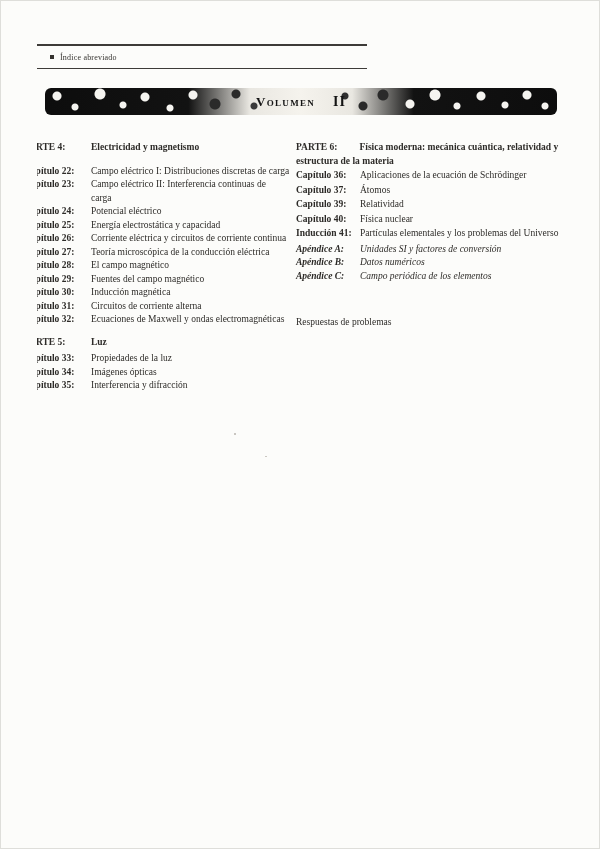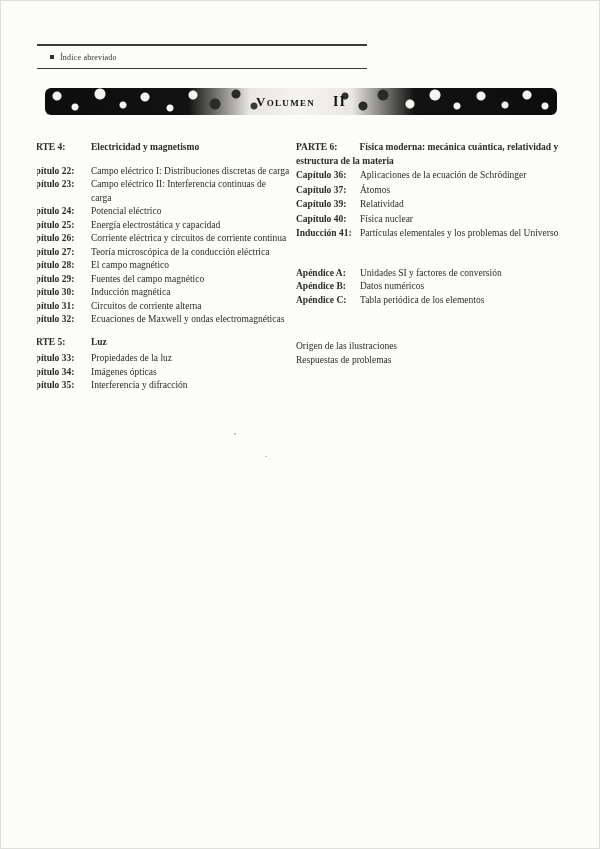--- a/index.html
+++ b/index.html
@@ -55,21 +55,21 @@
   .head .ttl{font-weight:bold;}
   .head{margin-bottom:10px;}
   .sect2{margin-top:9px;}
   .sect2 .head{margin-bottom:3px;}
   
   .col-right .lblwrap{width:64px;overflow:visible;}
   .col-right .lbl{margin-left:0;}
   .heading-r{font-weight:bold;white-space:nowrap;margin-bottom:1px;}
   .heading-r .t1{margin-left:22px;}
   .chlist-r .row{margin-bottom:1px;}
-  .applist{margin-top:26px;}
+  .applist{margin-top:2px;font-style:italic;}
   .backmatter{margin-top:32px;line-height:14px;}
   .speck{position:absolute;border-radius:50%;background:#b9b5ae;}
   .speck.s1{left:233px;top:432px;width:2px;height:2px;}
   .speck.s2{left:264px;top:455px;width:2px;height:1px;}
 </style>
 </head>
 <body>
 
 <div class="page">
 
@@ -223,27 +223,26 @@
           <span class="ttl">Unidades SI y factores de conversión</span>
         </div>
 
         <div class="row">
           <span class="lblwrap"><span class="lbl">Apéndice B:</span></span>
           <span class="ttl">Datos numéricos</span>
         </div>
 
         <div class="row">
           <span class="lblwrap"><span class="lbl">Apéndice C:</span></span>
-          <span class="ttl">Tabla periódica de los elementos</span>
+          <span class="ttl">Campo periódica de los elementos</span>
         </div>
       </div>
 
     <div class="backmatter">
 
-        <div>Origen de las ilustraciones</div>
 
         <div>Respuestas de problemas</div>
 
       </div>
   </div>
 
   <div class="speck s1"></div>
   <div class="speck s2"></div>
 </div>
 

